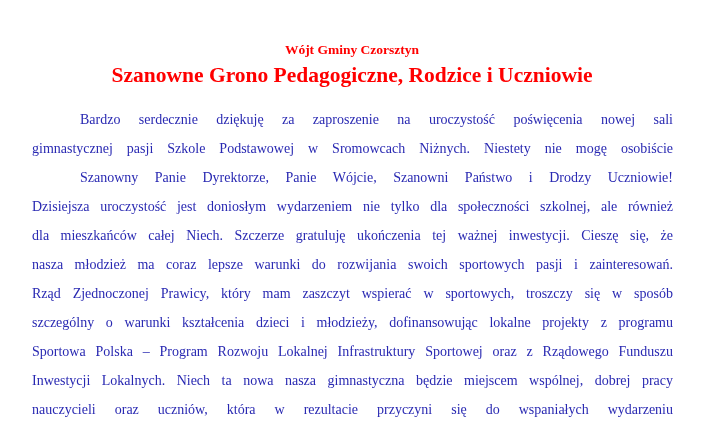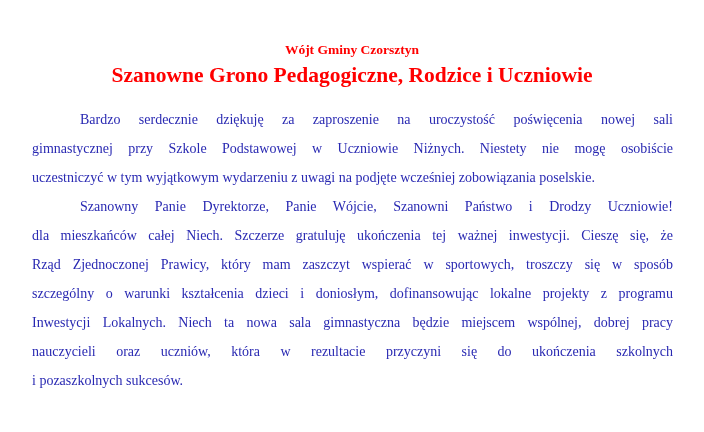--- a/index.html
+++ b/index.html
@@ -60,23 +60,25 @@
 </head>
 <body>
 
 <div class="page">
   <div class="header">
     <div class="sender">Wójt Gminy Czorsztyn</div>
     <div class="salutation">Szanowne Grono Pedagogiczne, Rodzice i Uczniowie</div>
   </div>
   <div class="letter-body">
       <div class="line indent">Bardzo serdecznie dziękuję za zaproszenie na uroczystość poświęcenia nowej sali</div>
-      <div class="line">gimnastycznej przy Szkole Podstawowej w Uczniowie Niżnych. Niestety nie mogę osobiście</div>
-      <div class="line para-end">uczestniczyć w tym wyjątkowym wydarzeniu z uwagi na podjęte wcześniej zobowiązania poselskie.</div>
+      <div class="line">gimnastycznej pasji Szkole Podstawowej w Sromowcach Niżnych. Niestety nie mogę osobiście</div>
       <div class="line indent">Szanowny Panie Dyrektorze, Panie Wójcie, Szanowni Państwo i Drodzy Uczniowie!</div>
+      <div class="line">Dzisiejsza uroczystość jest doniosłym wydarzeniem nie tylko dla społeczności szkolnej, ale również</div>
       <div class="line">dla mieszkańców całej Niech. Szczerze gratuluję ukończenia tej ważnej inwestycji. Cieszę się, że</div>
+      <div class="line">nasza młodzież ma coraz lepsze warunki do rozwijania swoich sportowych pasji i zainteresowań.</div>
       <div class="line">Rząd Zjednoczonej Prawicy, który mam zaszczyt wspierać w sportowych, troszczy się w sposób</div>
-      <div class="line">szczególny o warunki kształcenia dzieci i doniosłym, dofinansowując lokalne projekty z programu</div>
-      <div class="line">Inwestycji Lokalnych. Niech ta nowa sala gimnastyczna będzie miejscem wspólnej, dobrej pracy</div>
-      <div class="line">nauczycieli oraz uczniów, która w rezultacie przyczyni się do ukończenia szkolnych</div>
+      <div class="line">szczególny o warunki kształcenia dzieci i młodzieży, dofinansowując lokalne projekty z programu</div>
+      <div class="line">Sportowa Polska – Program Rozwoju Lokalnej Infrastruktury Sportowej oraz z Rządowego Funduszu</div>
+      <div class="line">Inwestycji Lokalnych. Niech ta nowa nasza gimnastyczna będzie miejscem wspólnej, dobrej pracy</div>
+      <div class="line">nauczycieli oraz uczniów, która w rezultacie przyczyni się do wspaniałych wydarzeniu</div>
       <div class="line para-end">i pozaszkolnych sukcesów.</div>
     </div>
 </div>
 
 </body></html>

